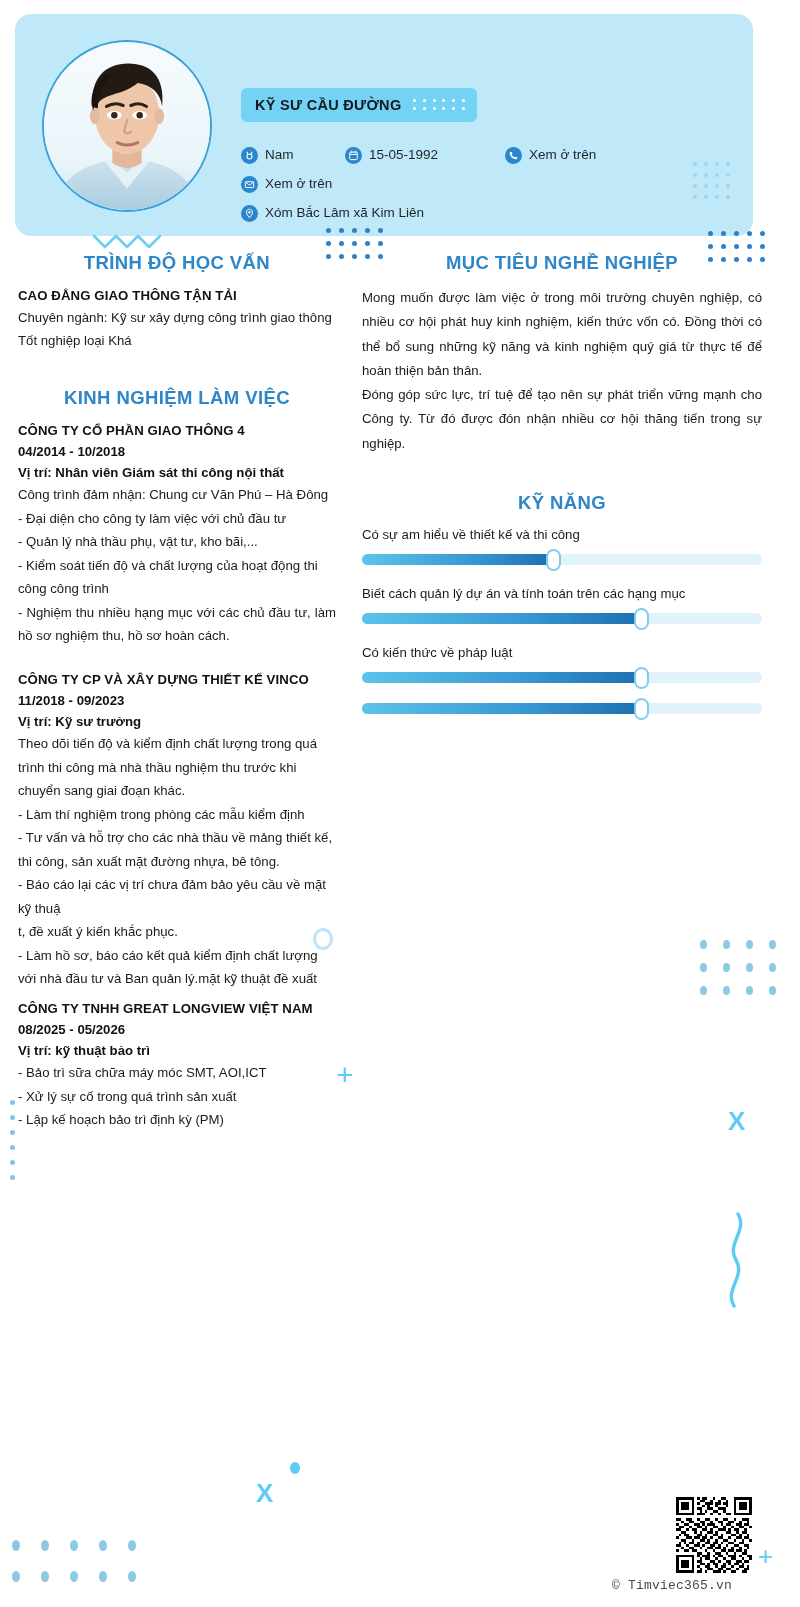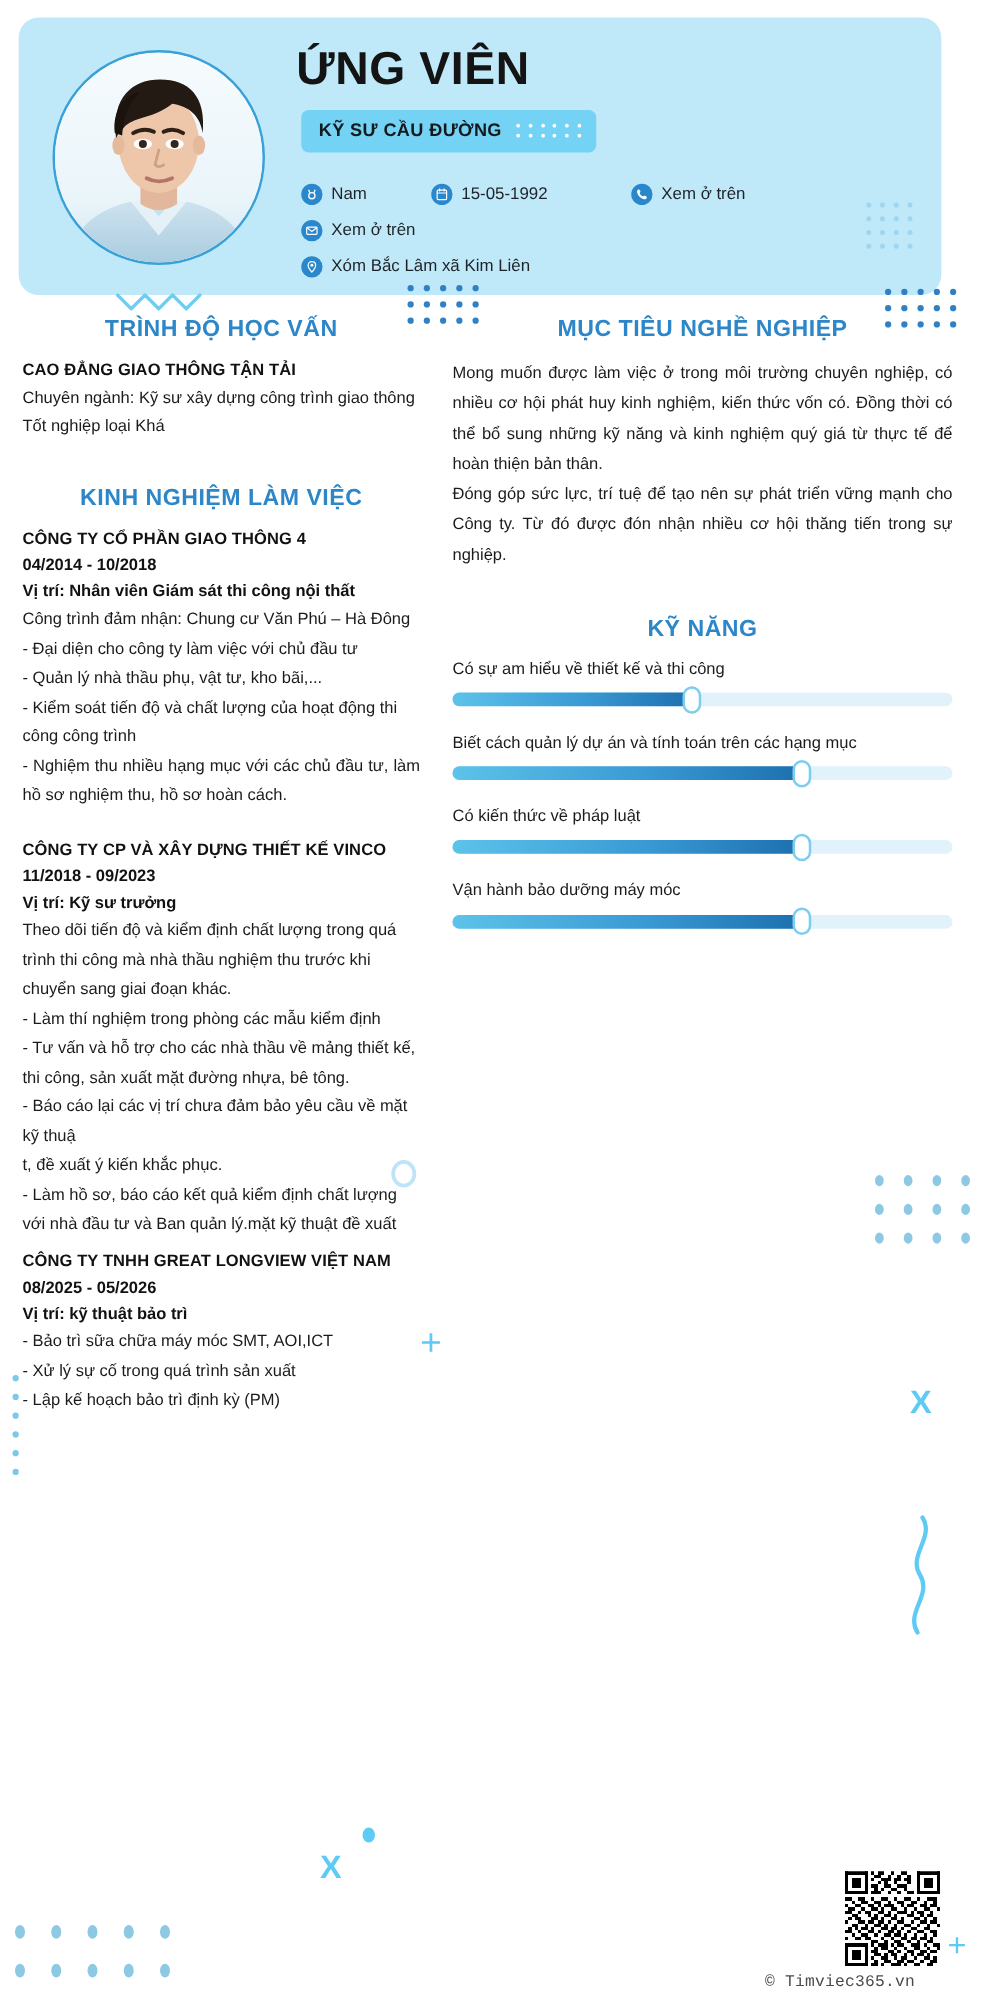--- a/index.html
+++ b/index.html
@@ -263,21 +263,20 @@
           <circle cx="72" cy="75" r="3.3" fill="#36251a"></circle>
           <circle cx="98" cy="75" r="3.3" fill="#36251a"></circle>
 
           <path d="M85 80 L82 92 Q85 95 89 92" stroke="#cf9f82" stroke-width="2.2" fill="none" stroke-linecap="round"></path>
 
           <path d="M75 103 Q85 108 96 103" stroke="#b5746a" stroke-width="3" fill="none" stroke-linecap="round"></path>
         </g>
       </svg>
     </div>
 
-    <div class="cand-name">ỨNG VIÊN</div>
 
     <div class="job-badge">
       <span class="job-badge-text">KỸ SƯ CẦU ĐƯỜNG</span>
       <span class="badge-dots">
         <i></i>
           <i></i>
           <i></i>
           <i></i>
           <i></i>
           <i></i>
@@ -535,21 +534,20 @@
 
       <div class="skill">
         <div class="skill-label">Có kiến thức về pháp luật</div>
         <div class="bar-wrap">
           <div class="bar-fill" style="width: 70%;"></div>
           <div class="bar-knob" style="left: 70%;"></div>
         </div>
       </div>
 
       <div class="skill">
-        <div class="skill-label">Vận hành bảo dưỡng máy móc</div>
         <div class="bar-wrap">
           <div class="bar-fill" style="width: 70%;"></div>
           <div class="bar-knob" style="left: 70%;"></div>
         </div>
       </div>
 
     </div>
   </div>
 
   <div class="qr">

